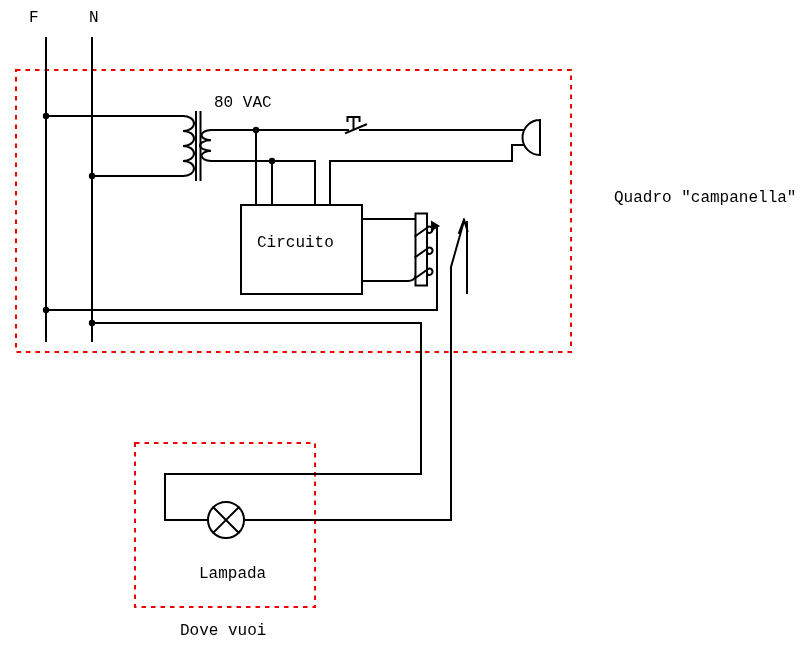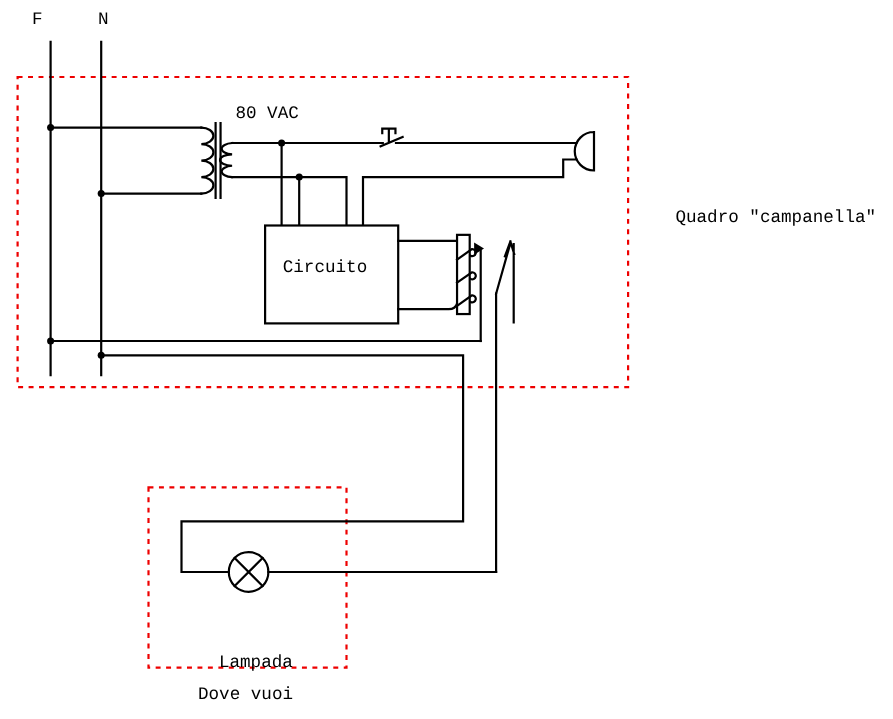--- a/index.html
+++ b/index.html
@@ -18,21 +18,21 @@
     line-height: 16px;
     color: #000000;
     white-space: pre;
     letter-spacing: 0;
   }
   .lbl-phase        { left: 29px;  top: 10px; }
   .lbl-neutral      { left: 89px;  top: 10px; }
   .lbl-voltage      { left: 214px; top: 95px; }
   .lbl-circuit      { left: 257px; top: 235px; }
   .lbl-bell-panel   { left: 614px; top: 190px; }
-  .lbl-lamp         { left: 199px; top: 566px; margin-top: 28px; }
+  .lbl-lamp         { left: 199px; top: 566px; }
   .lbl-lamp-panel   { left: 180px; top: 623px; }
 </style>
 </head>
 <body>
 
 <div class="canvas">
 
   <svg class="diagram-svg" width="812" height="654" viewBox="0 0 812 654">
 
     <rect x="16" y="70" width="555" height="282" fill="none" stroke-width="2" stroke-dasharray="4.5 5" stroke="#ee0000"></rect>

